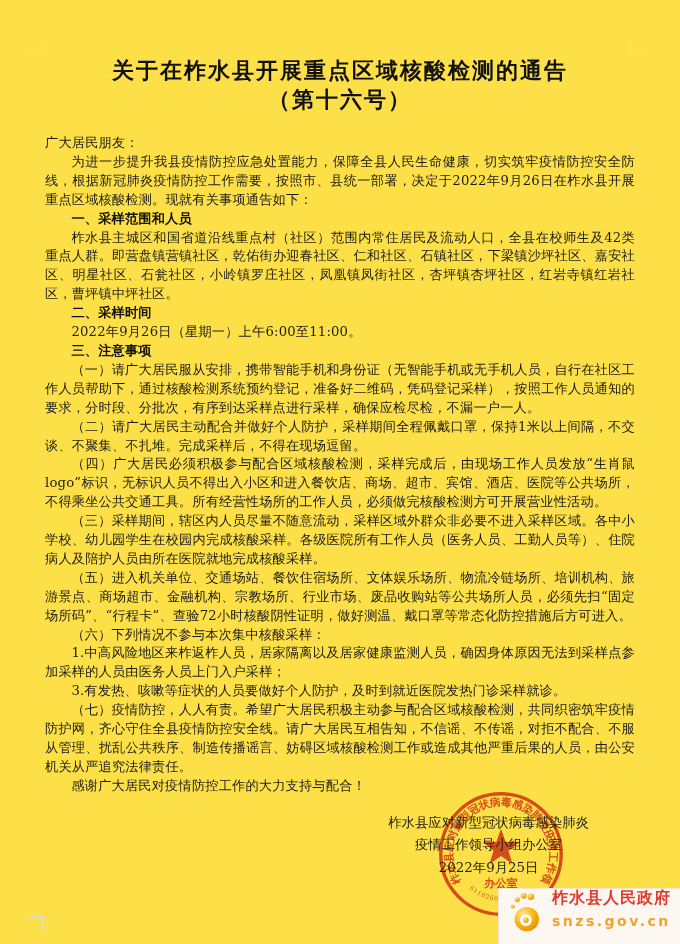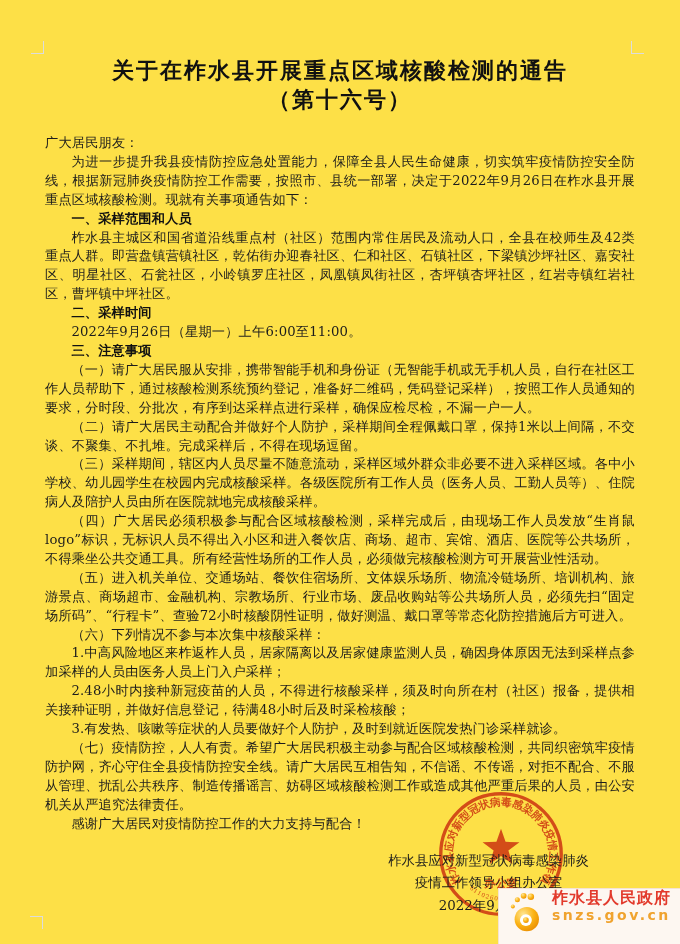--- a/index.html
+++ b/index.html
@@ -46,21 +46,21 @@
     display:flex;align-items:flex-start;gap:9px;padding-left:8px;box-sizing:border-box;
   }
   .wm-logo{width:36px;height:46px;flex:0 0 auto;}
   .wm-text{display:flex;flex-direction:column;line-height:1.15;}
   .wm-name{
     font-family:"DejaVu Sans","Liberation Sans",sans-serif;font-weight:bold;
     font-size:16px;color:#e23a2c;letter-spacing:1px;
   }
   .wm-url{
     font-family:"DejaVu Sans","Liberation Sans",sans-serif;font-weight:bold;
-    font-size:14px;color:#f0a32e;letter-spacing:2.5px;margin-top:0;
+    font-size:14px;color:#f0a32e;letter-spacing:2.5px;margin-top:6px;
   }
 </style>
 </head>
 <body>
 
 <div class="page">
 
   <div class="cropmark tl"></div>
   <div class="cropmark tr"></div>
   <div class="cropmark bl"></div>
@@ -78,26 +78,25 @@
 
       <p class="heading">一、采样范围和人员</p>
       <p class="indent">柞水县主城区和国省道沿线重点村（社区）范围内常住居民及流动人口，全县在校师生及42类重点人群。即营盘镇营镇社区，乾佑街办迎春社区、仁和社区、石镇社区，下梁镇沙坪社区、嘉安社区、明星社区、石瓮社区，小岭镇罗庄社区，凤凰镇凤街社区，杏坪镇杏坪社区，红岩寺镇红岩社区，曹坪镇中坪社区。</p>
 
       <p class="heading">二、采样时间</p>
       <p class="indent">2022年9月26日（星期一）上午6:00至11:00。</p>
 
       <p class="heading">三、注意事项</p>
       <p class="indent">（一）请广大居民服从安排，携带智能手机和身份证（无智能手机或无手机人员，自行在社区工作人员帮助下，通过核酸检测系统预约登记，准备好二维码，凭码登记采样），按照工作人员通知的要求，分时段、分批次，有序到达采样点进行采样，确保应检尽检，不漏一户一人。</p>
       <p class="indent">（二）请广大居民主动配合并做好个人防护，采样期间全程佩戴口罩，保持1米以上间隔，不交谈、不聚集、不扎堆。完成采样后，不得在现场逗留。</p>
+      <p class="indent">（四）广大居民必须积极参与配合区域核酸检测，采样完成后，由现场工作人员发放“生肖鼠logo”标识，无标识人员不得出入小区和进入餐饮店、商场、超市、宾馆、酒店、医院等公共场所，不得乘坐公共交通工具。所有经营性场所的工作人员，必须做完核酸检测方可开展营业性活动。</p>
       <p class="indent">（三）采样期间，辖区内人员尽量不随意流动，采样区域外群众非必要不进入采样区域。各中小学校、幼儿园学生在校园内完成核酸采样。各级医院所有工作人员（医务人员、工勤人员等）、住院病人及陪护人员由所在医院就地完成核酸采样。</p>
-      <p class="indent">（四）广大居民必须积极参与配合区域核酸检测，采样完成后，由现场工作人员发放“生肖鼠logo”标识，无标识人员不得出入小区和进入餐饮店、商场、超市、宾馆、酒店、医院等公共场所，不得乘坐公共交通工具。所有经营性场所的工作人员，必须做完核酸检测方可开展营业性活动。</p>
       <p class="indent">（五）进入机关单位、交通场站、餐饮住宿场所、文体娱乐场所、物流冷链场所、培训机构、旅游景点、商场超市、金融机构、宗教场所、行业市场、废品收购站等公共场所人员，必须先扫“固定场所码”、“行程卡”、查验72小时核酸阴性证明，做好测温、戴口罩等常态化防控措施后方可进入。</p>
       <p class="indent">（六）下列情况不参与本次集中核酸采样：</p>
       <p class="indent">1.中高风险地区来柞返柞人员，居家隔离以及居家健康监测人员，确因身体原因无法到采样点参加采样的人员由医务人员上门入户采样；</p>
-      <p class="indent">2.48小时内接种新冠疫苗的人员，不得进行核酸采样，须及时向所在村（社区）报备，提供相关接种证明，并做好信息登记，待满48小时后及时采检核酸；</p>
       <p class="indent">3.有发热、咳嗽等症状的人员要做好个人防护，及时到就近医院发热门诊采样就诊。</p>
       <p class="indent">（七）疫情防控，人人有责。希望广大居民积极主动参与配合区域核酸检测，共同织密筑牢疫情防护网，齐心守住全县疫情防控安全线。请广大居民互相告知，不信谣、不传谣，对拒不配合、不服从管理、扰乱公共秩序、制造传播谣言、妨碍区域核酸检测工作或造成其他严重后果的人员，由公安机关从严追究法律责任。</p>
 
       <p class="indent">感谢广大居民对疫情防控工作的大力支持与配合！</p>
     </div>
 
     <div class="signature">
       <div>柞水县应对新型冠状病毒感染肺炎</div>
       <div>疫情工作领导小组办公室</div>
       <div>2022年9月25日</div>

